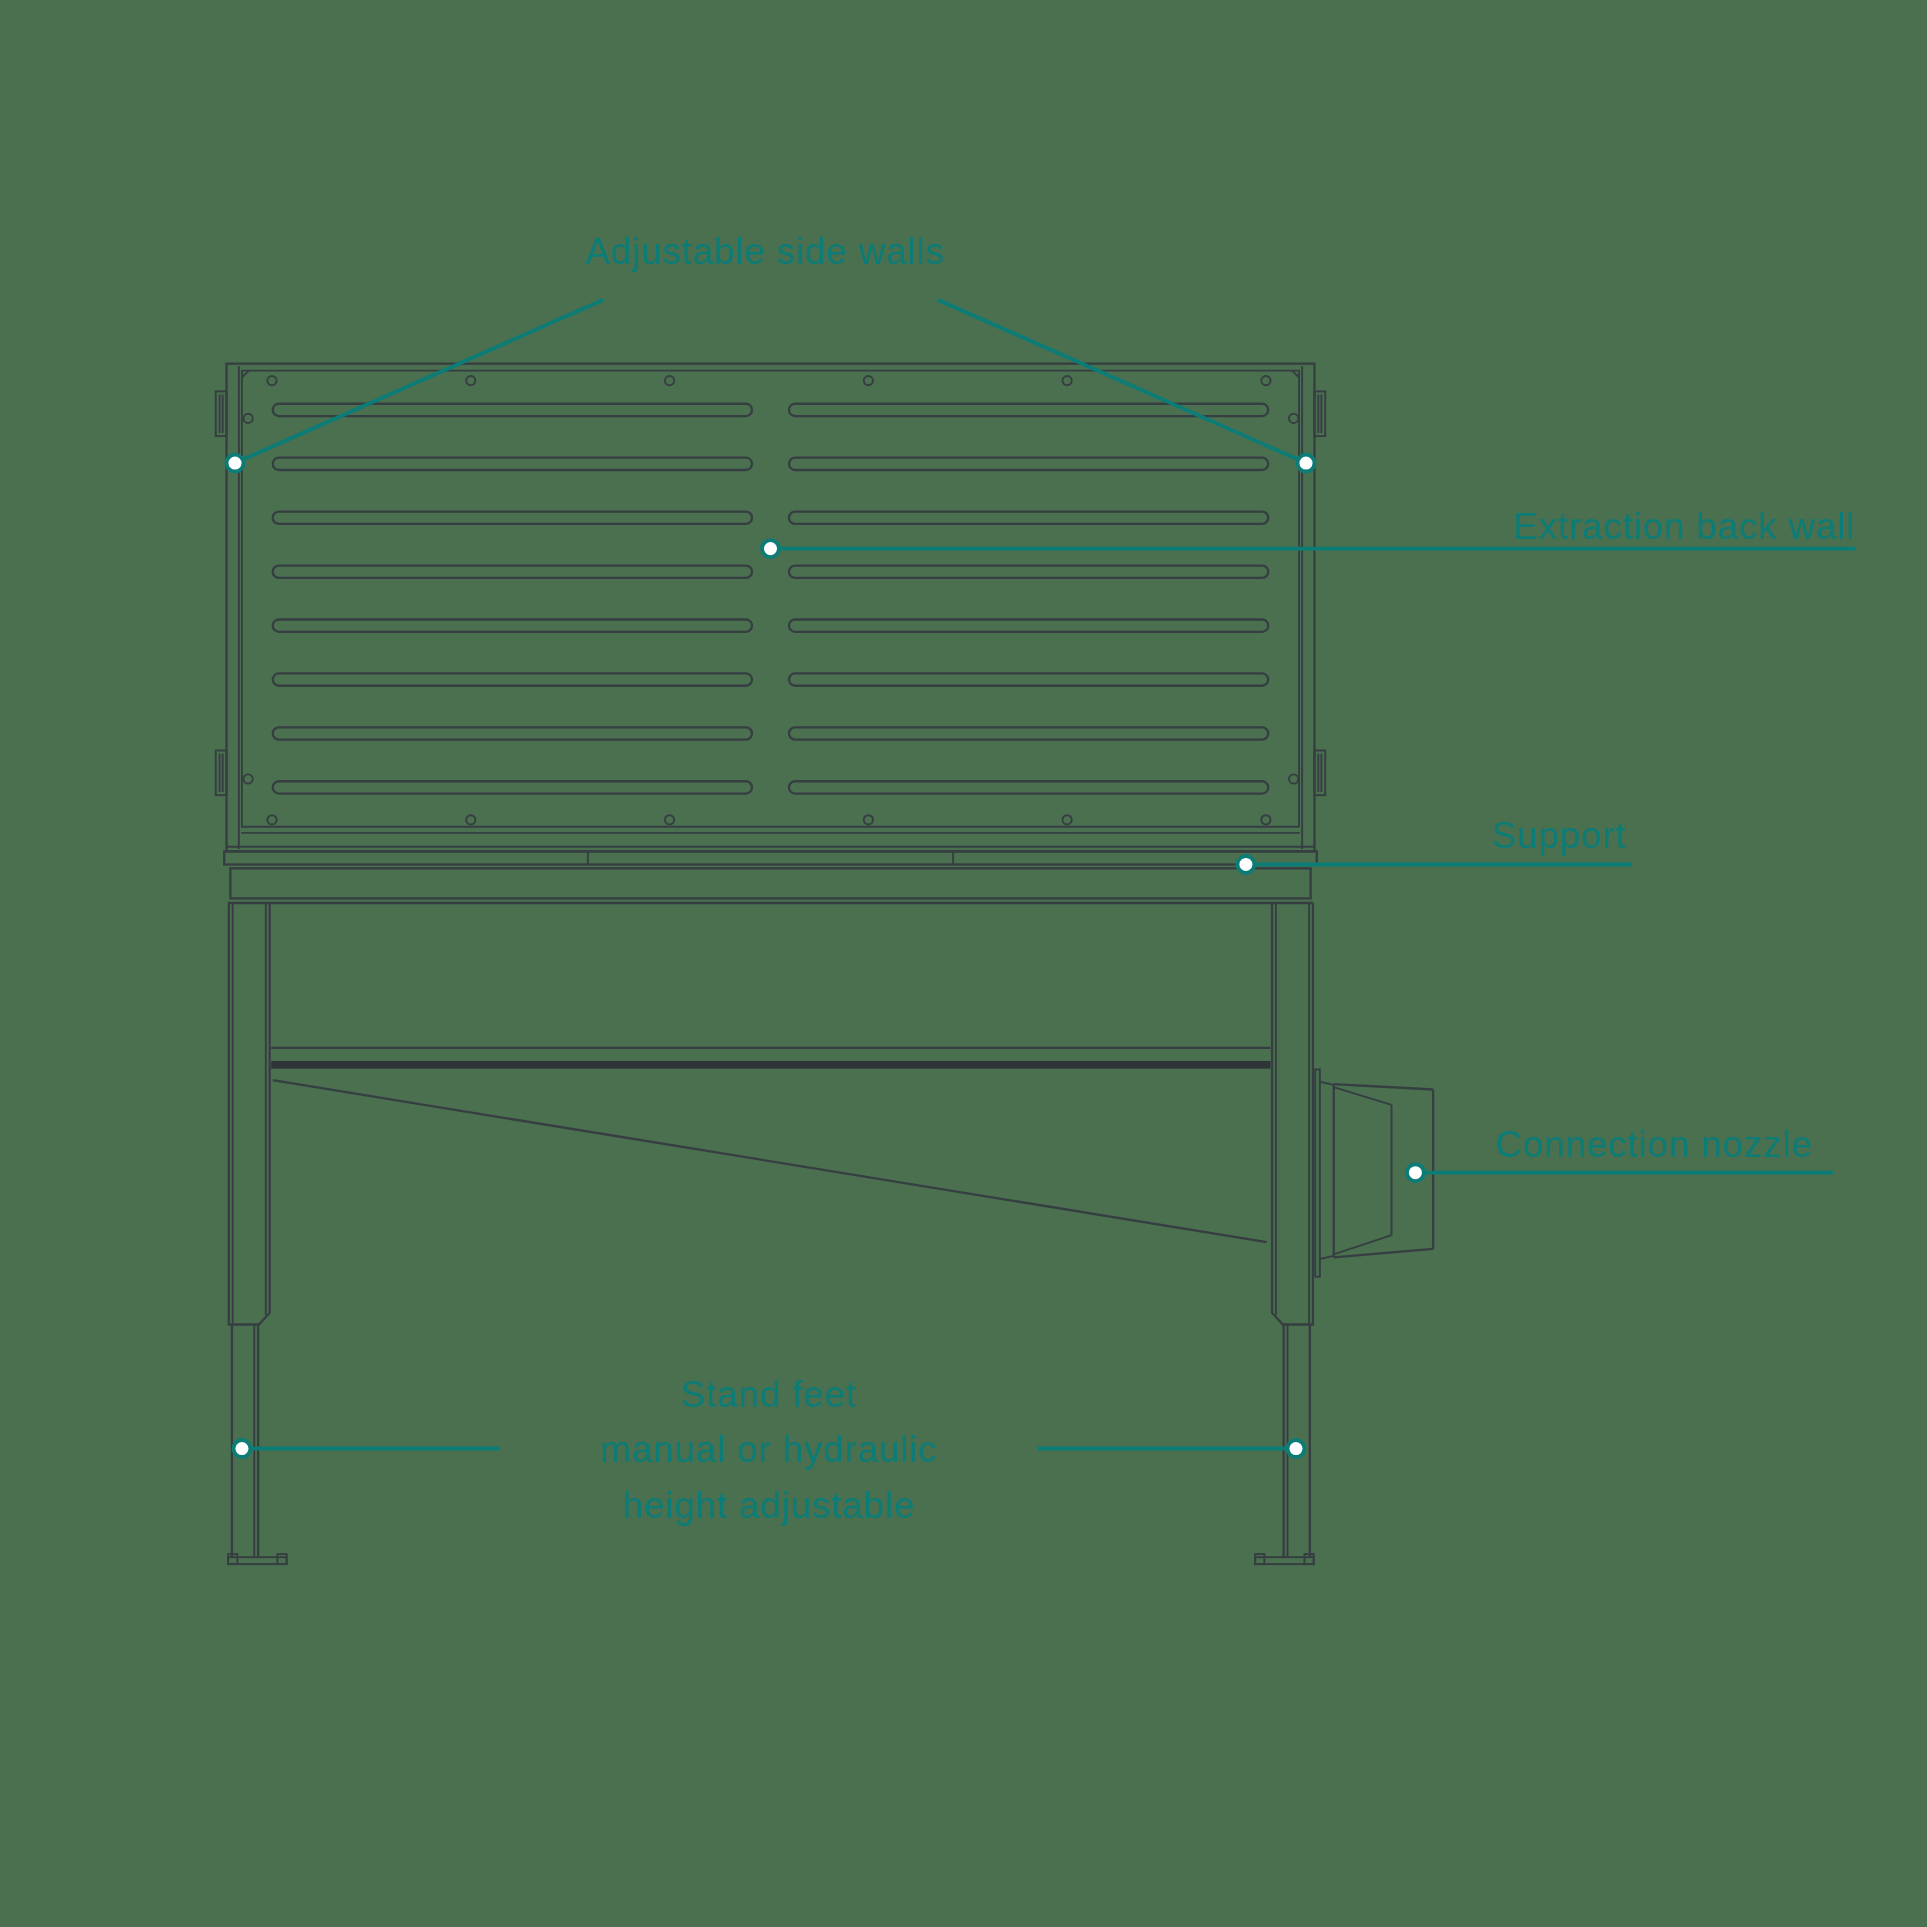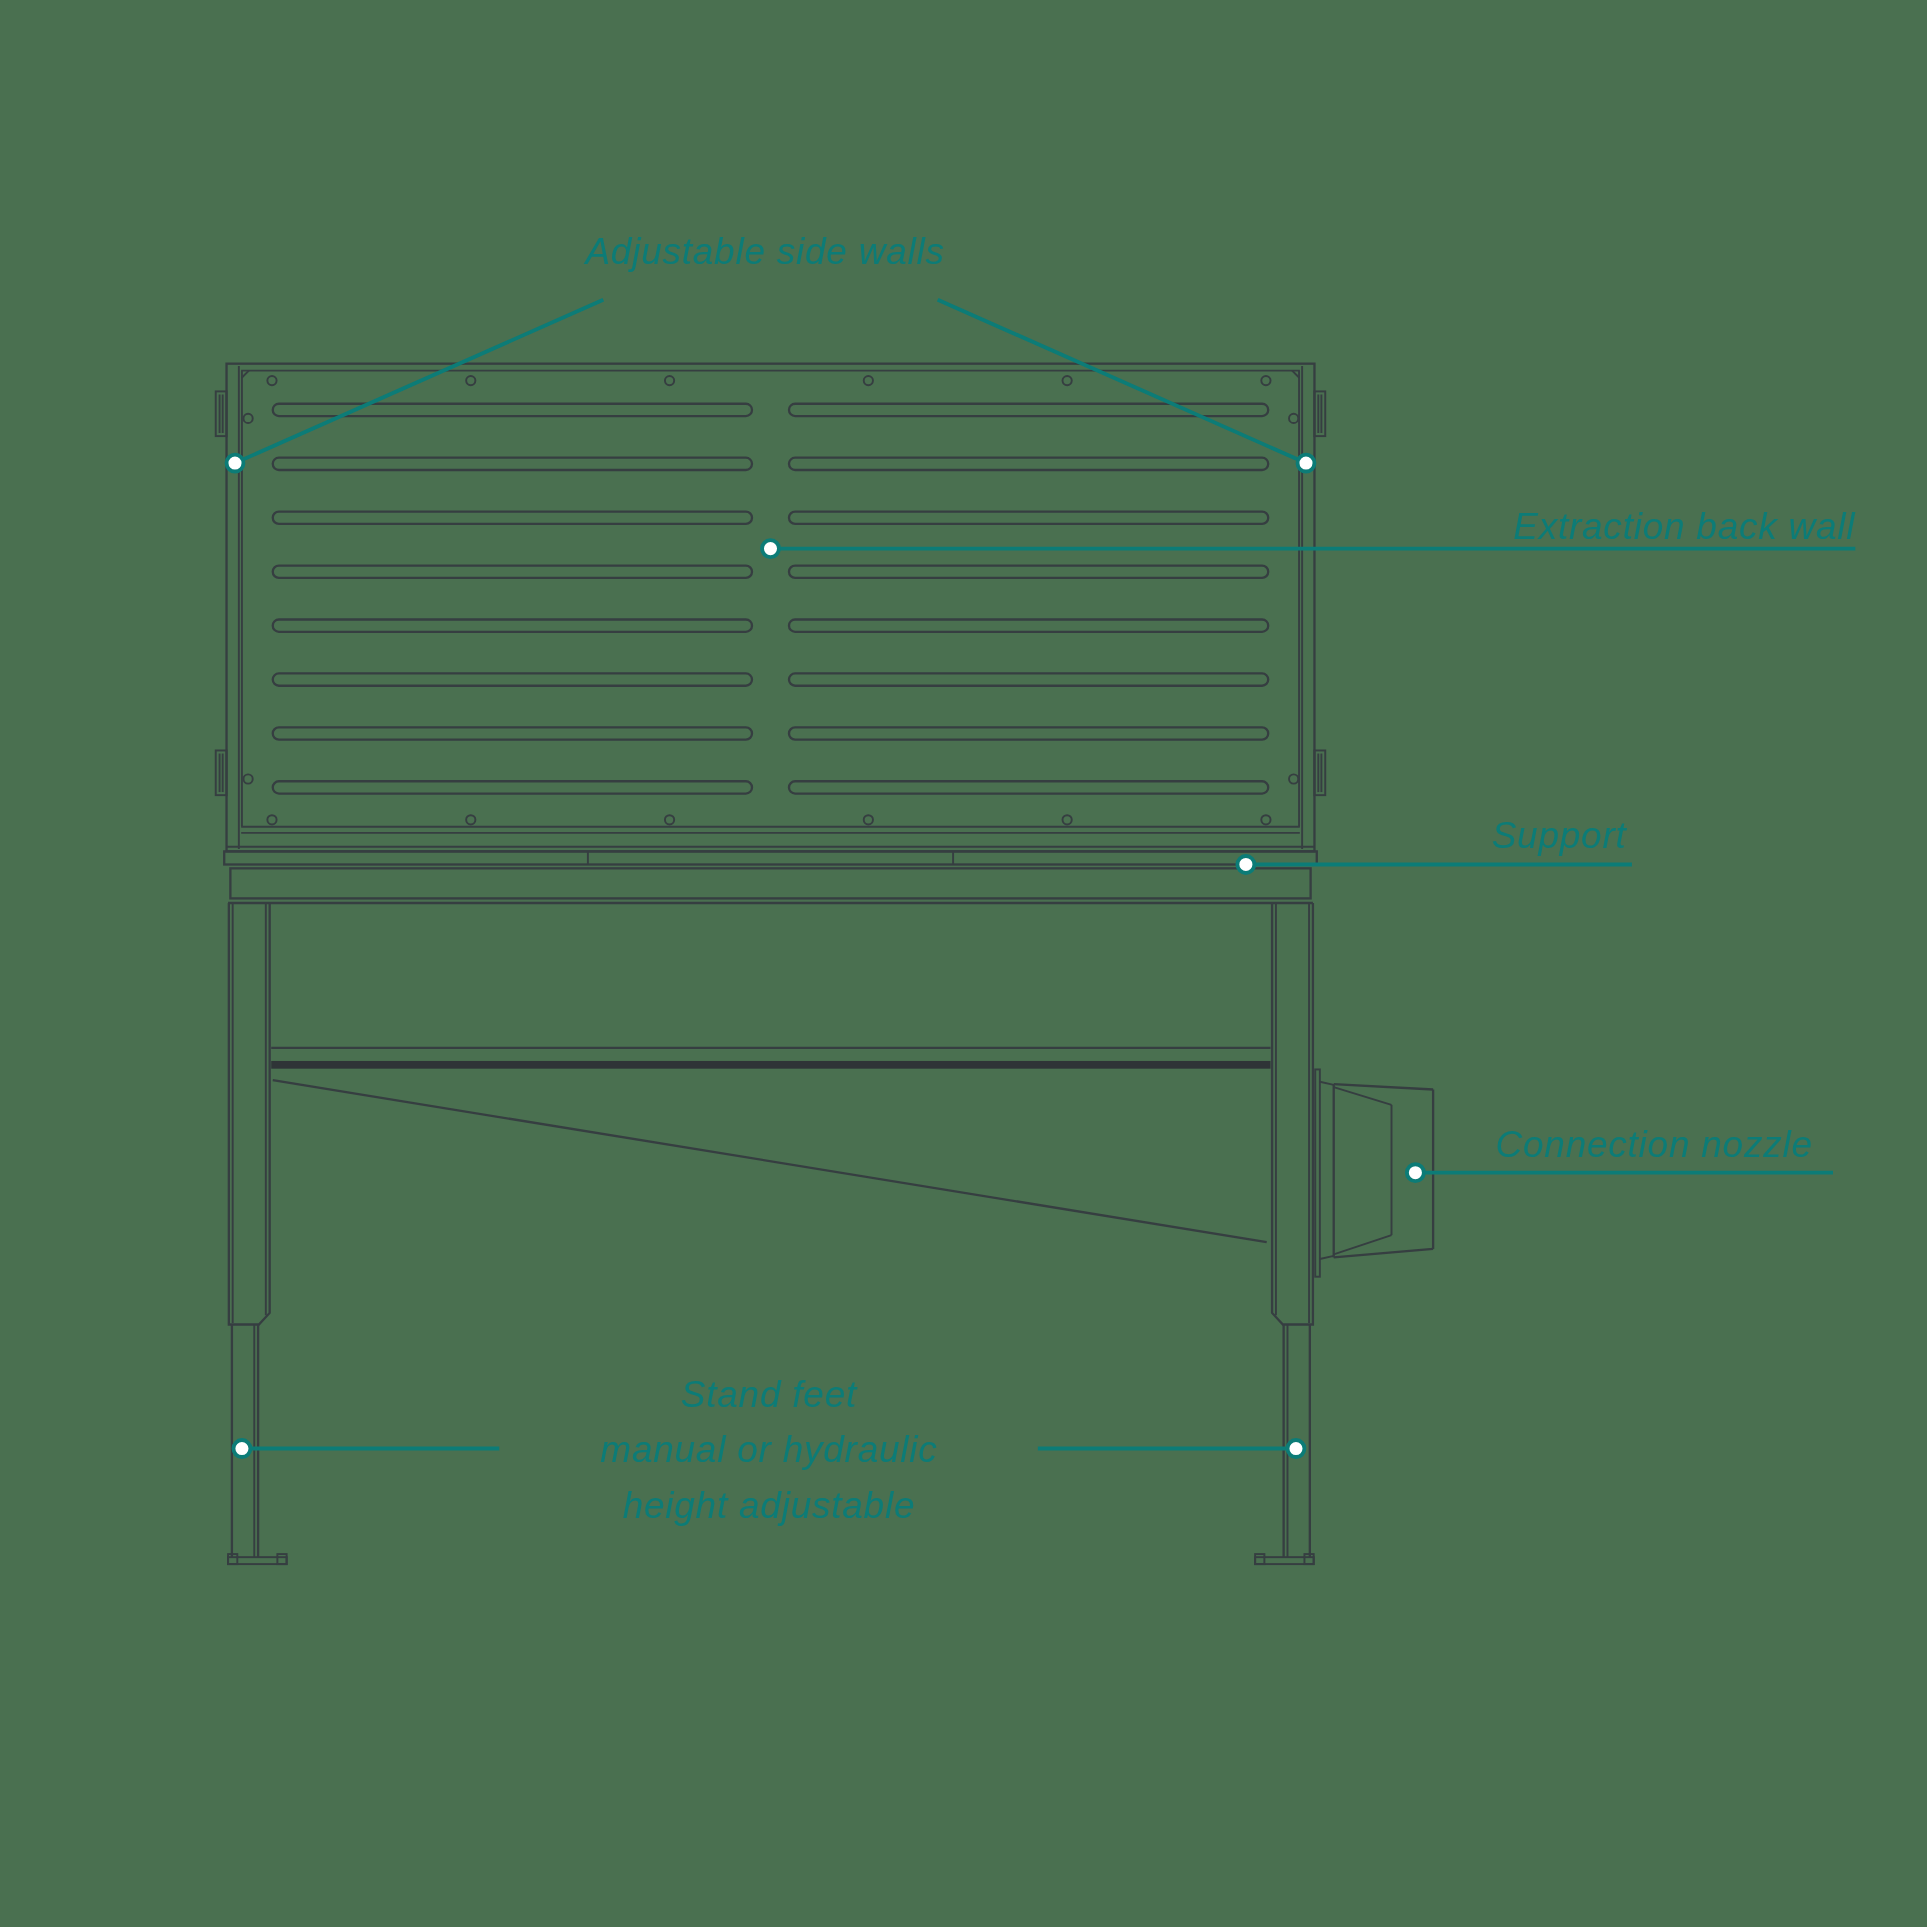--- a/index.html
+++ b/index.html
@@ -9,21 +9,20 @@
     --accent-color:#0C7C77;
     --marker-fill-color:#FFFFFF;
   }
   html,body{margin:0;padding:0;}
   body{background:var(--bg-color);}
   .stage{
     position:relative;
     width:1927px;height:1853px;
     background:var(--bg-color);
     overflow:hidden;
-    font-style:italic;
   }
   svg{position:absolute;inset:0;display:block;}
   .ln{fill:none;stroke:var(--stroke-color);stroke-width:3;}
   .ln2{fill:none;stroke:var(--stroke-color);stroke-width:2.5;}
   .band{fill:var(--stroke-strong-color);stroke:none;}
   .lead{fill:none;stroke:var(--accent-color);stroke-width:5;}
   .dot{fill:var(--marker-fill-color);stroke:var(--accent-color);stroke-width:5;}
   .lbl{
     fill:var(--accent-color);
     font-family:"Liberation Sans", sans-serif;

